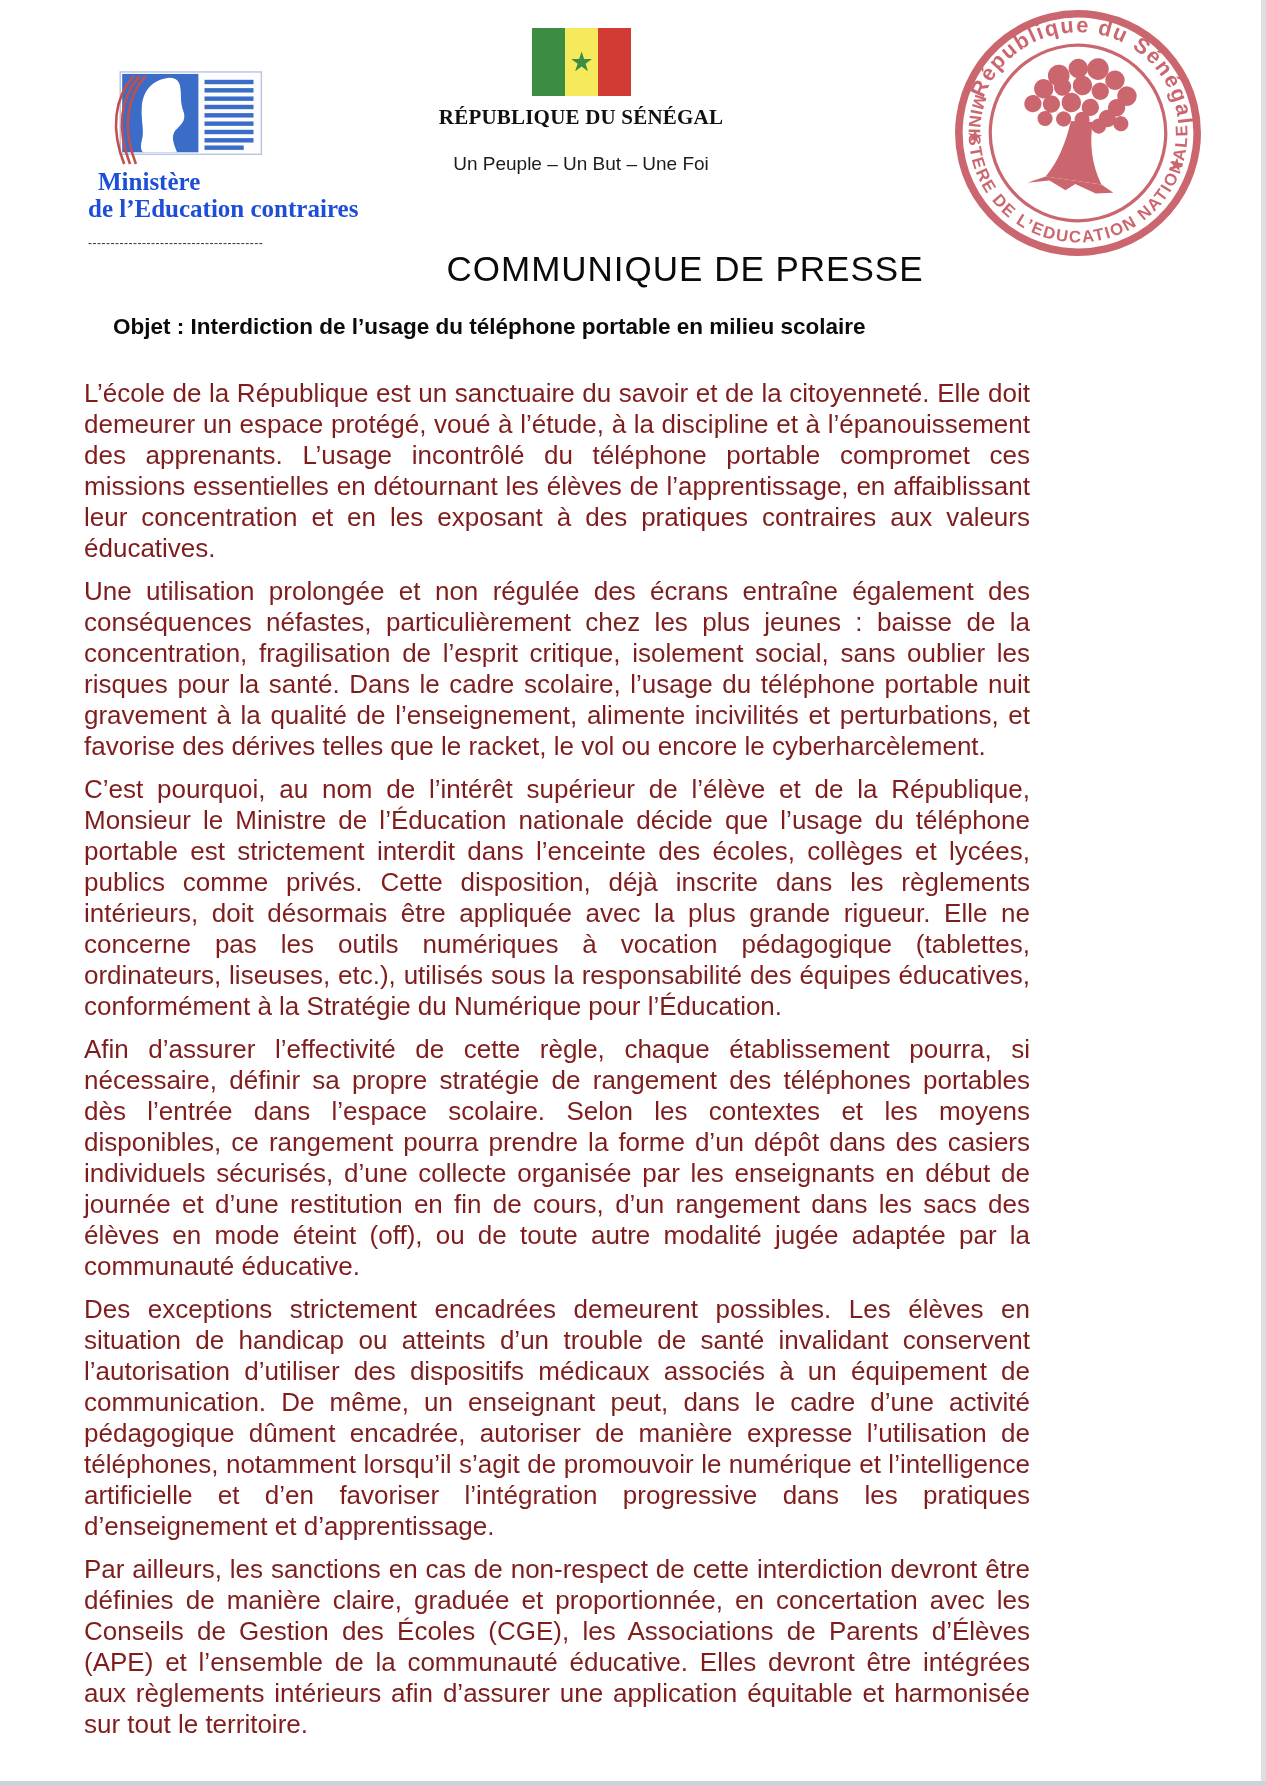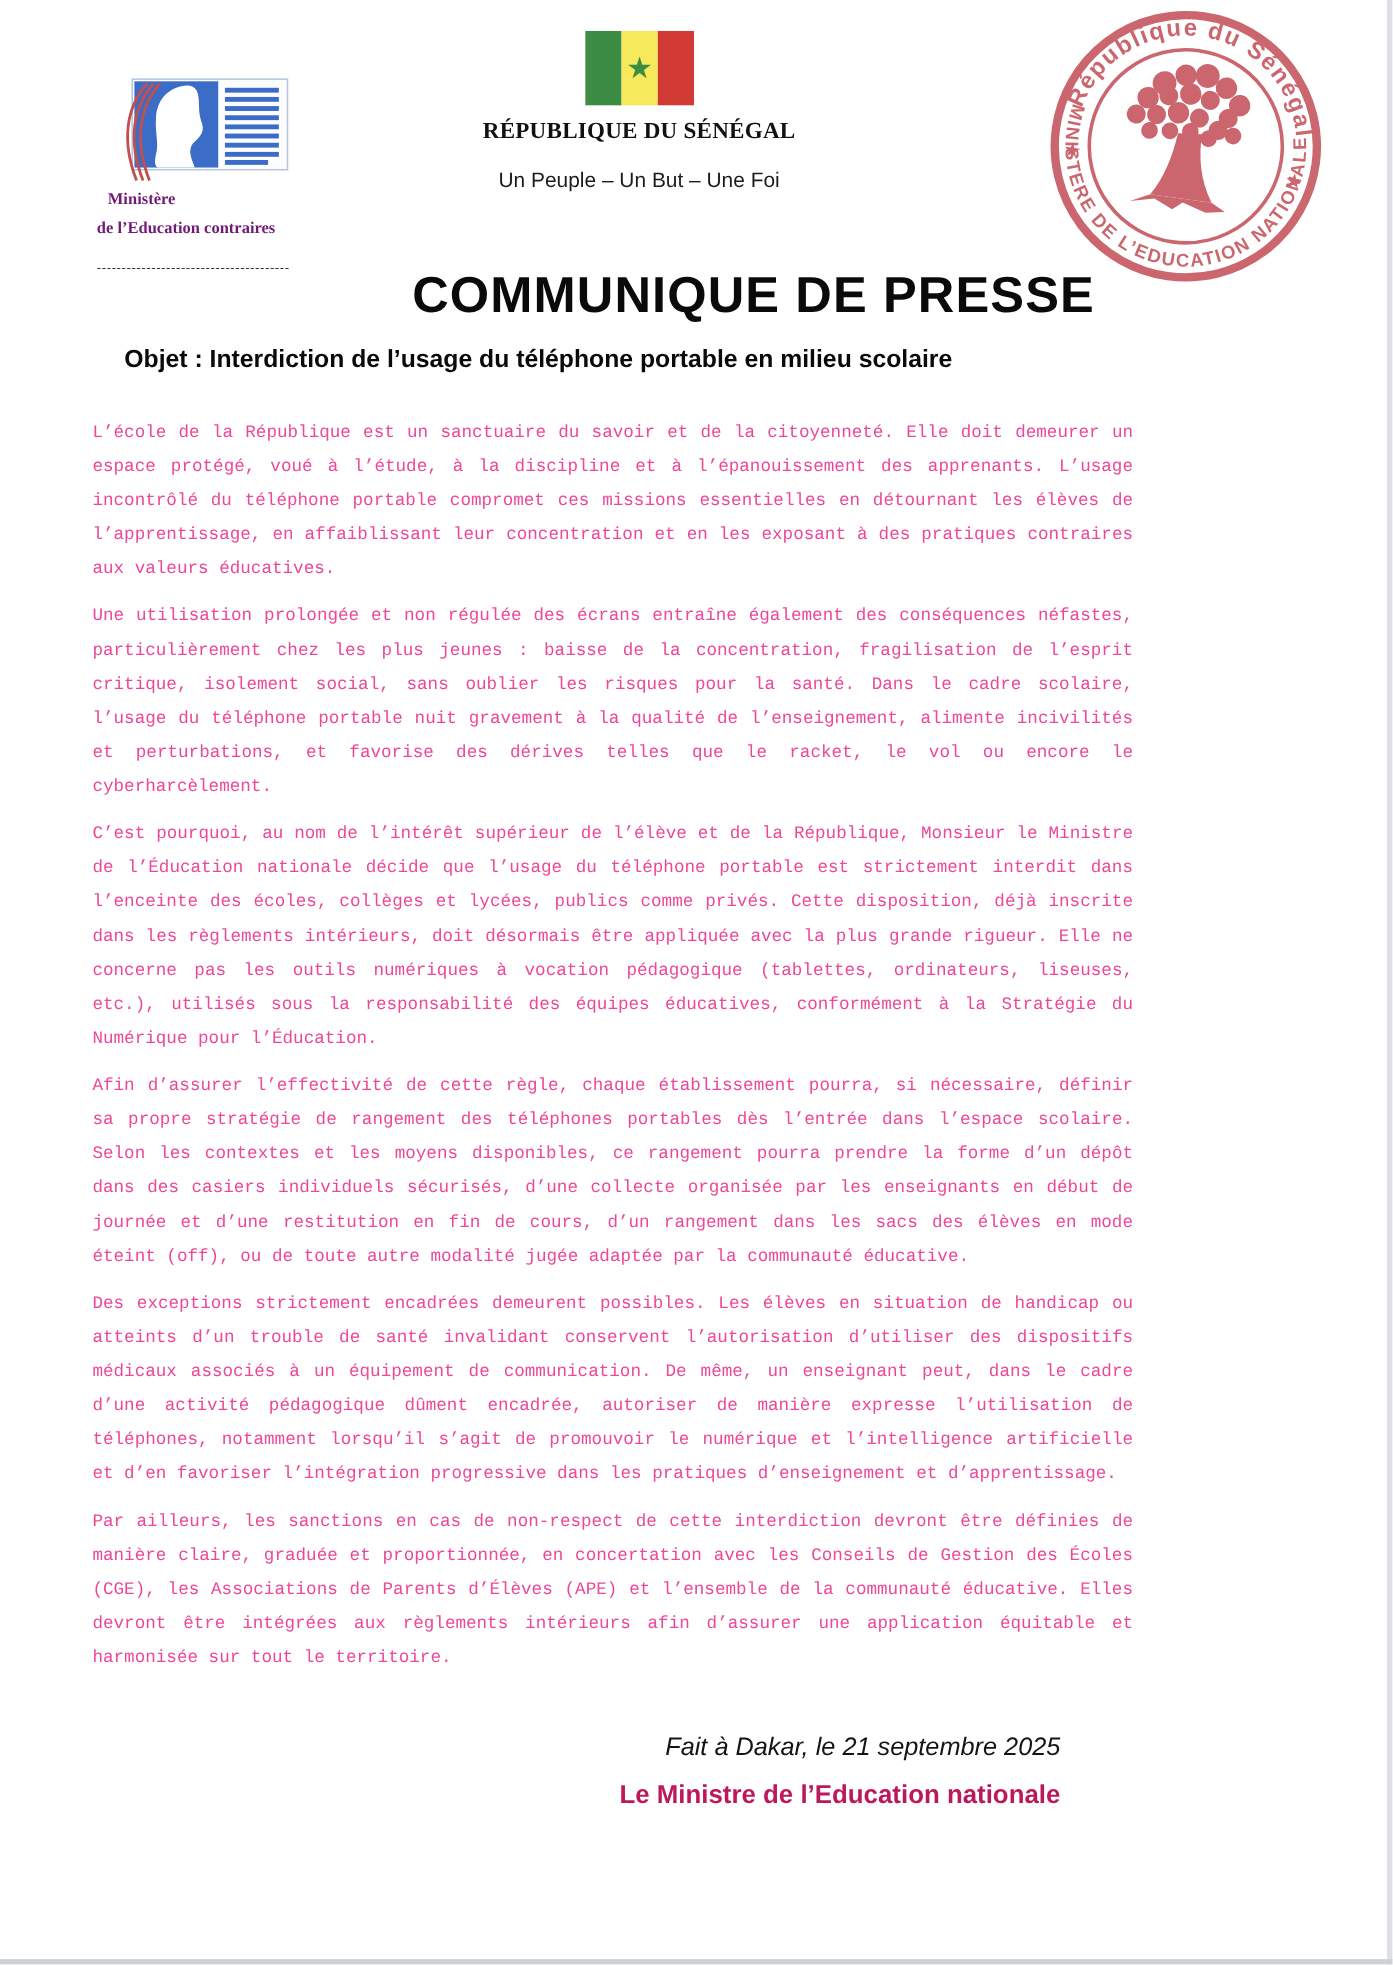--- a/index.html
+++ b/index.html
@@ -12,21 +12,21 @@
     overflow: hidden;
   }
 
   
   .header { position: absolute; top: 0; left: 0; width: 1266px; height: 250px; }
 
   .ministry-block { position: absolute; left: 88px; top: 70px; width: 280px; }
   .ministry-logo { display: block; margin-left: 8px; }
   .ministry-name {
     font-family: "Liberation Serif", "DejaVu Serif", serif;
-    font-weight: bold; font-size: 15px; line-height: 27px; color: #701a75;
+    font-weight: bold; font-size: 25px; line-height: 27px; color: #1d4ed8;
   }
   .ministry-name .l1 { padding-left: 10px; }
   .divider-dashes {
     font-size: 12px; letter-spacing: 0.5px; color: #333;
     margin-top: 14px; white-space: nowrap; overflow: hidden; width: 175px;
   }
 
   .republic-block { position: absolute; left: 401px; top: 28px; width: 360px; text-align: center; }
   .flag { display: inline-block; }
   .republic-title {
@@ -35,34 +35,33 @@
   }
   .republic-motto { font-size: 19px; margin-top: 23px; color: #1c1c1c; }
 
   .stamp { position: absolute; left: 948px; top: 2px; width: 260px; height: 262px; opacity: 0.88; }
 
   
   .spacer { height: 250px; }
   .doc-title {
     padding-left: 104px;
     text-align: center;
-    font-weight: bold; font-size: 46px; line-height: 37px; letter-spacing: 1px;
+    font-weight: normal; font-size: 35px; line-height: 37px; letter-spacing: 1px;
     color: #0a0a0a;
   }
   .doc-subject {
     margin: 26px 0 0 113px;
     font-weight: bold; font-size: 22.5px; line-height: 28px; color: #0a0a0a;
   }
   .doc-body { margin: 37px 0 0 84px; width: 946px; }
   .doc-body p {
-    font-size: 16px; line-height: 31px;
+    font-size: 26px; line-height: 31px;
     text-align: justify;
     margin-bottom: 12px;
-    color: #ec4899;
-    font-family: Liberation Mono, monospace;
+    color: #7f1d1d;
   }
   .signature { margin-top: 49px; width: 946px; margin-left: 84px; text-align: right; padding-right: 66px; }
   .sig-place-date { font-style: italic; font-size: 23px; line-height: 31px; color: #141414; }
   .sig-signatory { font-weight: bold; font-size: 23.5px; line-height: 31px; margin-top: 13px; color: #be185d; }
 
   
   .edge-right { position: absolute; right: 0; top: 0; width: 5px; height: 1786px; background: #dcdfe3; }
   .edge-bottom { position: absolute; left: 0; bottom: 0; width: 1266px; height: 5px; background: #ced2d8; }
 </style>
 </head>

